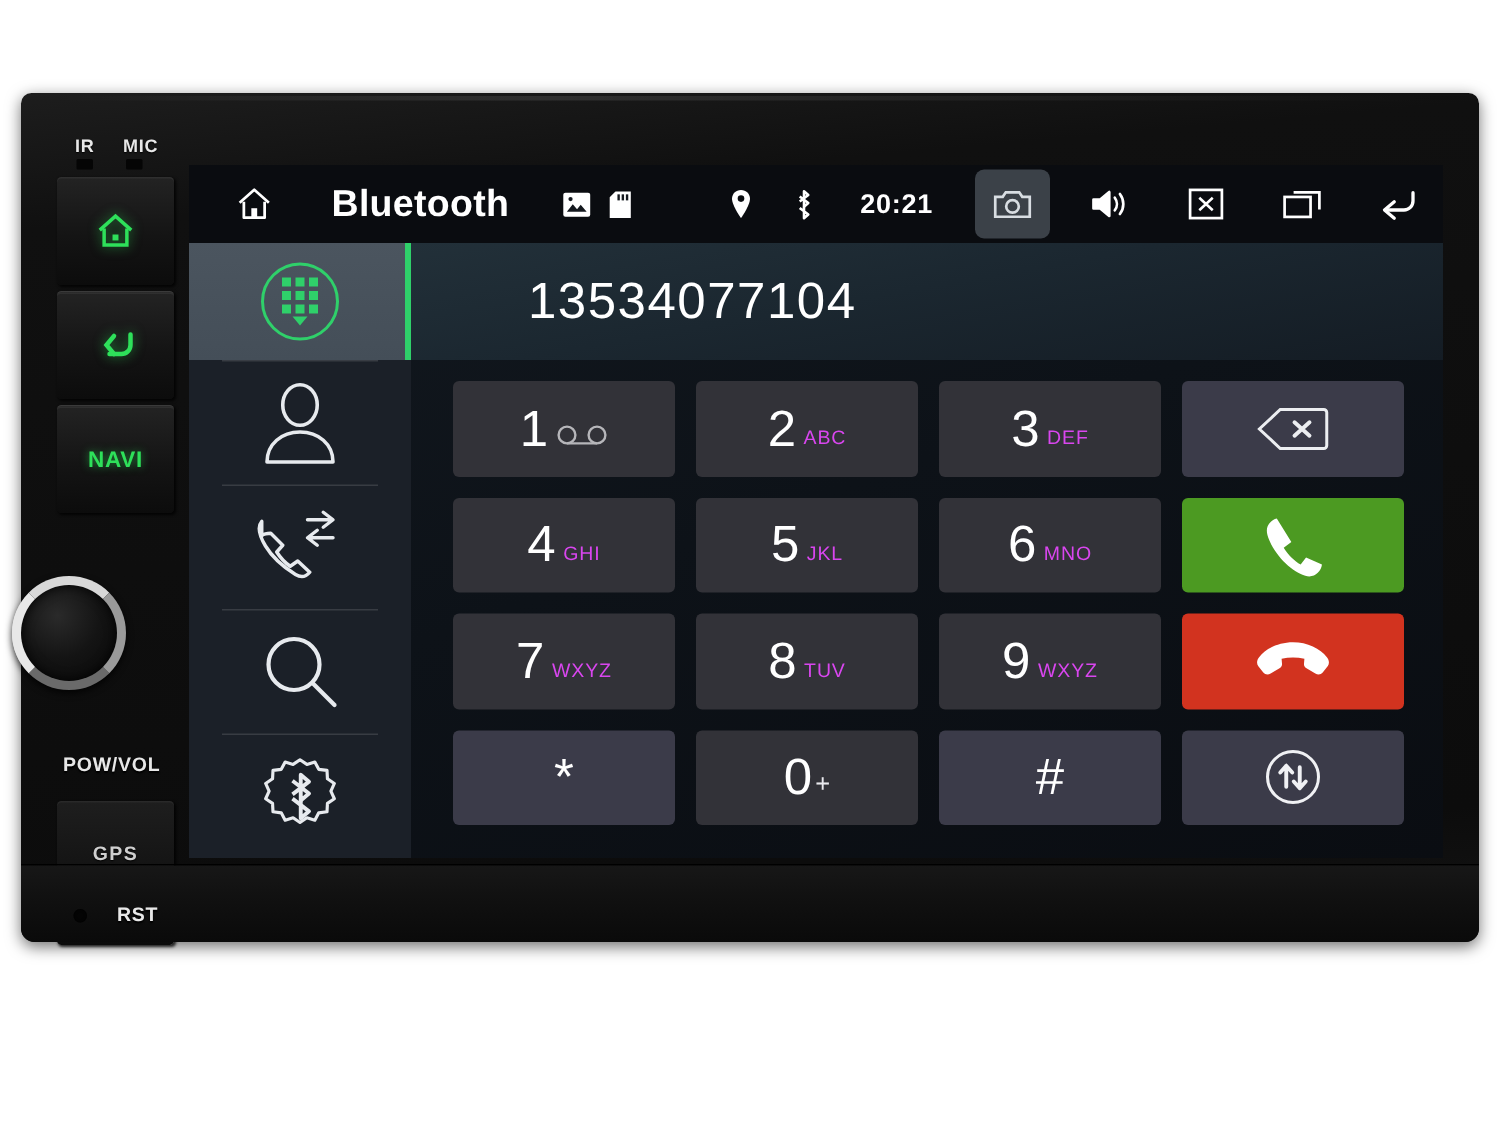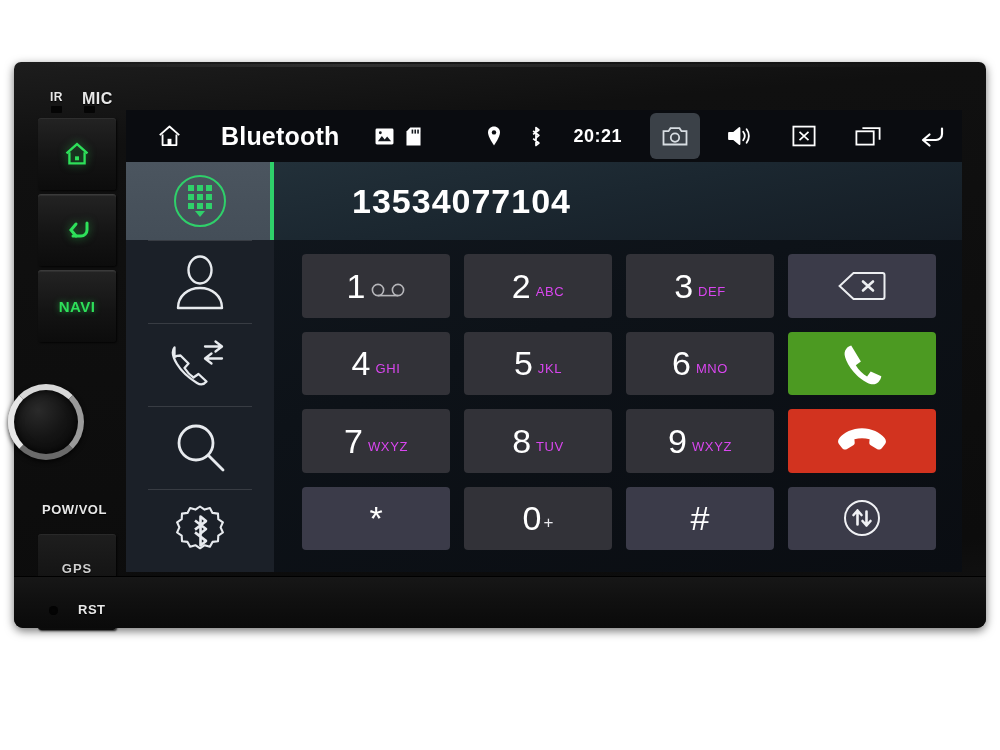--- a/index.html
+++ b/index.html
@@ -29,21 +29,21 @@
     background: linear-gradient(180deg,#171717 0%, #111 40%, #0a0a0a 100%);
     border-radius:0 0 9px 9px;
     border-top:1px solid #000;
   }
 
   .chassis-label{
     position:absolute; color:#e8e8e8; font-weight:bold; letter-spacing:.5px;
     font-family:"Liberation Sans", sans-serif; text-shadow:0 1px 1px #000;
   }
   #lbl-ir  { left:36px;  top:28px; font-size:12px; }
-  #lbl-mic { left:68px;  top:28px; font-size:16px; }
+  #lbl-mic { left:68px;  top:28px; font-size:12px; }
   #hole-ir { position:absolute; left:37px; top:44px; width:11px; height:7px; background:#050505; border-radius:1px;}
   #hole-mic{ position:absolute; left:70px; top:44px; width:11px; height:7px; background:#050505; border-radius:1px;}
   #lbl-rst { left:64px;  bottom:11px; font-size:13px; }
   #hole-rst{ position:absolute; left:35px; bottom:13px; width:9px; height:9px; background:#040404; border-radius:50%; box-shadow:inset 0 0 2px #000;}
 
   
   #phys-col { position:absolute; left:24px; top:56px; width:84px; }
   .phys-btn{
     position:relative; width:78px; height:72px;
     background: linear-gradient(180deg,#232323 0%, #141414 55%, #0c0c0c 100%);
@@ -127,21 +127,21 @@
   .dp-dot{ width:6px; height:6px; background:#2fd06a; }
   .dp-tri{ width:0;height:0;border-left:5px solid transparent;border-right:5px solid transparent;border-top:6px solid #2fd06a; margin-top:2px;}
 
   
   #dialpanel{ flex:1; display:flex; flex-direction:column; }
   #numdisplay{
     height:78px;
     background: linear-gradient(170deg,#223039 0%,#1b2730 45%,#141c24 100%);
     display:flex; align-items:center;
   }
-  #number-text{ color:#ffffff; font-size:34px; letter-spacing:1px; margin-left:78px; font-weight:700;}
+  #number-text{ color:#ffffff; font-size:34px; letter-spacing:1px; margin-left:78px; font-weight:400;}
 
   #keypad{
     flex:1; display:grid;
     grid-template-columns:repeat(4,1fr);
     grid-template-rows:repeat(4,1fr);
     gap:14px;
     padding:14px 26px 22px 28px;
   }
   .key{
     border-radius:4px; position:relative;

